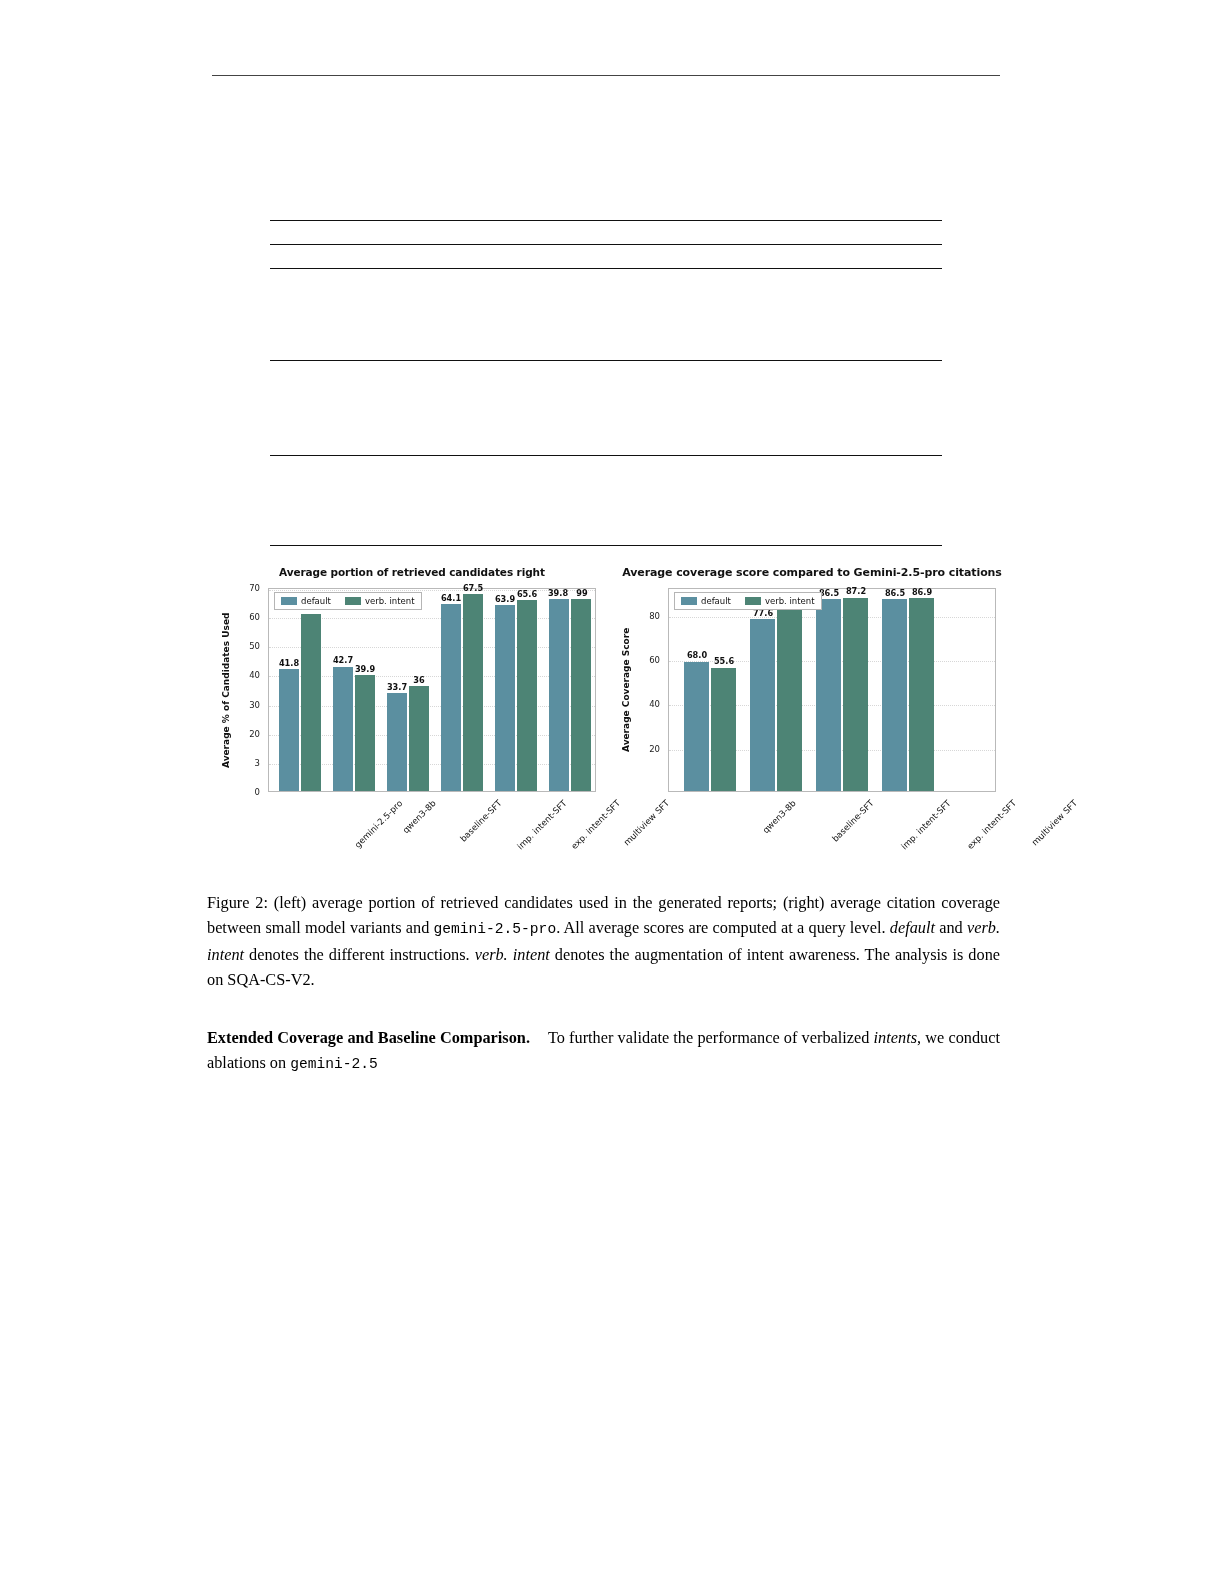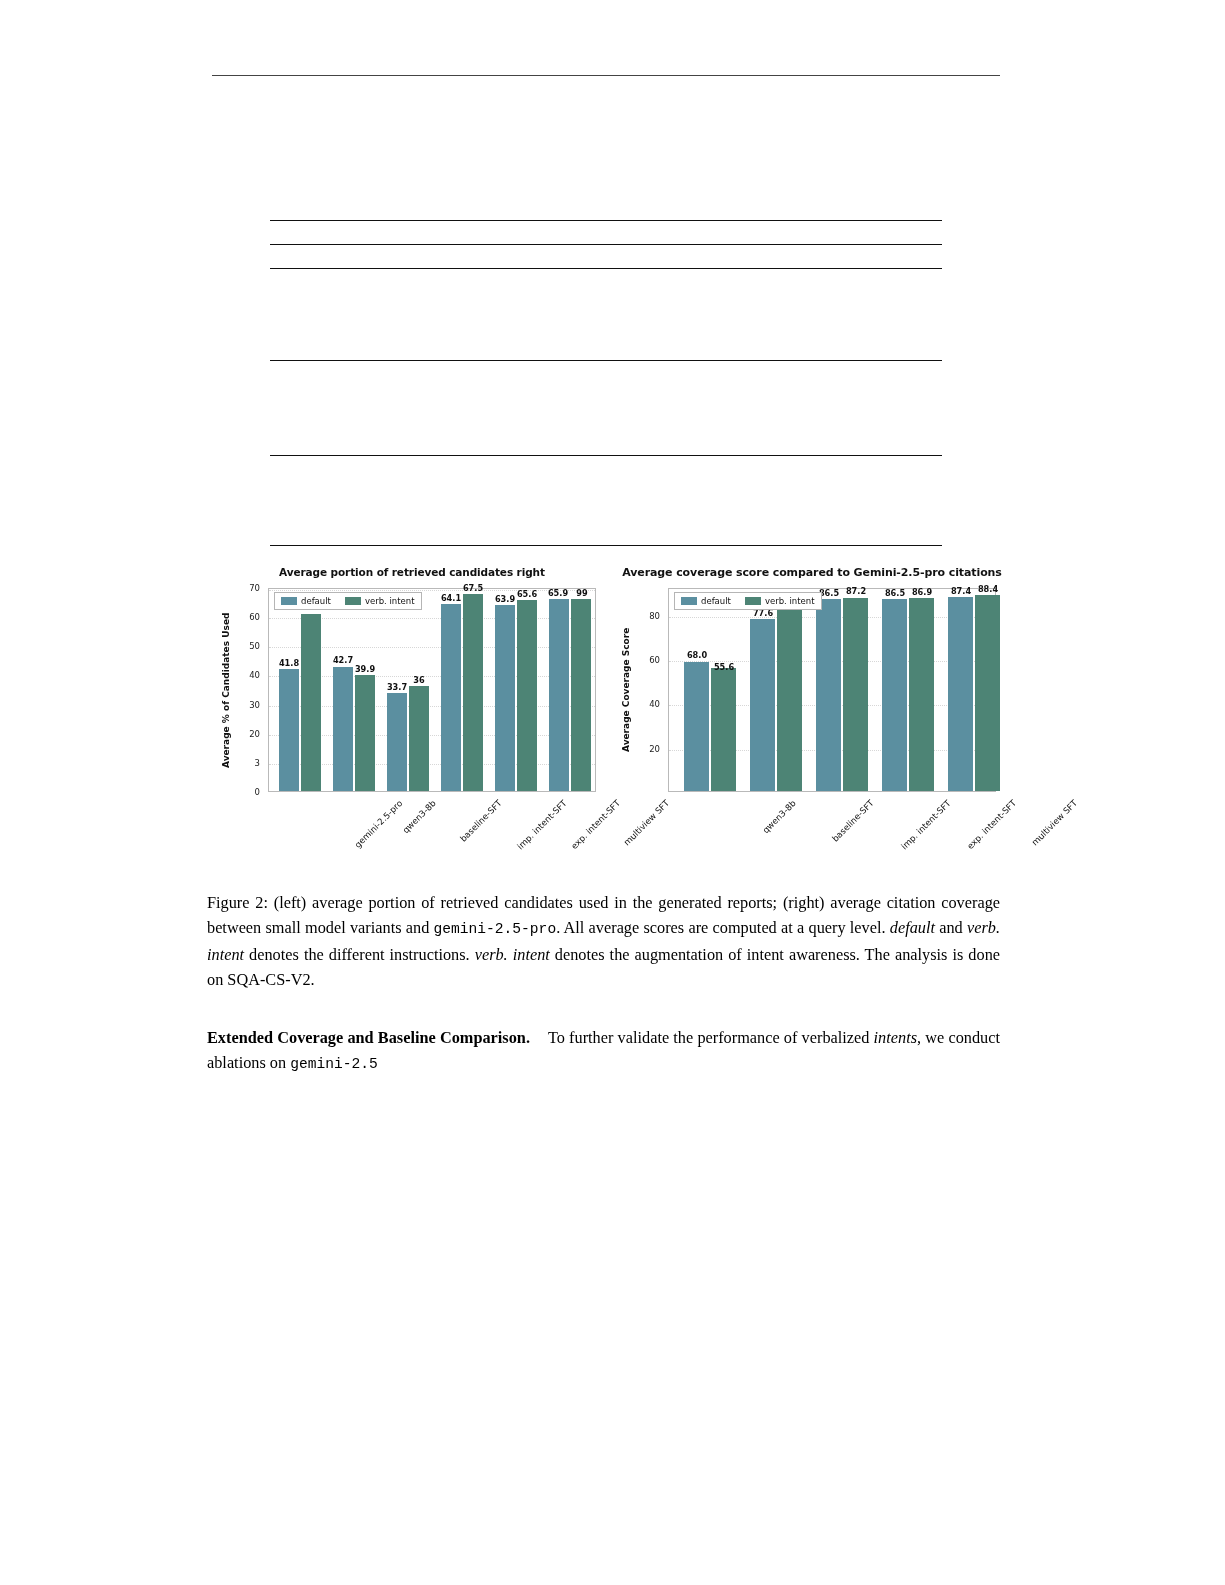--- a/index.html
+++ b/index.html
@@ -279,21 +279,21 @@
         <div class="group" style="left:224px; width:48px;">
           <div class="bar" style="left:2px;  width:20px; height:186.2px; background:#5b8fa0;"></div>
           <div class="bar" style="left:24px; width:20px; height:191.1px; background:#4d8475;"></div>
           <div class="bar-value" style="left:-8px; bottom:187.4px;">63.9</div>
           <div class="bar-value" style="left:14px; bottom:192.3px;">65.6</div>
         </div>
 
         <div class="group" style="left:278px; width:48px;">
           <div class="bar" style="left:2px;  width:20px; height:192.0px; background:#5b8fa0;"></div>
           <div class="bar" style="left:24px; width:20px; height:192.3px; background:#4d8475;"></div>
-          <div class="bar-value" style="left:-9px; bottom:193.2px;">65.9</div>
+          <div class="bar-value" style="left:-9px; bottom:193.2px;">39.8</div>
           <div class="bar-value" style="left:15px; bottom:193.5px;">99</div>
         </div>
       </div>
     </div>
 
     <div class="legend">
       <span class="legend-item">
         <span class="swatch" style="background:#5b8fa0;"></span>
         <span>default</span>
       </span>
@@ -327,21 +327,21 @@
         <div class="gridline" style="top:71.9px;"></div>
         <div class="gridline" style="top:27.6px;"></div>
       </div>
 
       <div class="bars">
 
         <div class="group" style="left:12px; width:58px;">
           <div class="bar" style="left:3px;  width:25px; height:129.5px; background:#5b8fa0;"></div>
           <div class="bar" style="left:30px; width:25px; height:123.3px; background:#4d8475;"></div>
           <div class="bar-value" style="left:-4px; bottom:130.7px;">68.0</div>
-          <div class="bar-value" style="left:23px; bottom:119px;">55.6</div>
+          <div class="bar-value" style="left:23px; bottom:125px;">55.6</div>
         </div>
 
         <div class="group" style="left:78px; width:58px;">
           <div class="bar" style="left:3px;  width:25px; height:172.1px; background:#5b8fa0;"></div>
           <div class="bar" style="left:30px; width:25px; height:180.8px; background:#4d8475;"></div>
           <div class="bar-value" style="left:-4px; bottom:173.3px;">77.6</div>
           <div class="bar-value" style="left:23px; bottom:182px;">81.5</div>
         </div>
 
         <div class="group" style="left:144px; width:58px;">
@@ -351,26 +351,20 @@
           <div class="bar-value" style="left:23px; bottom:194.6px;">87.2</div>
         </div>
 
         <div class="group" style="left:210px; width:58px;">
           <div class="bar" style="left:3px;  width:25px; height:191.8px; background:#5b8fa0;"></div>
           <div class="bar" style="left:30px; width:25px; height:192.7px; background:#4d8475;"></div>
           <div class="bar-value" style="left:-4px; bottom:193px;">86.5</div>
           <div class="bar-value" style="left:23px; bottom:193.9px;">86.9</div>
         </div>
 
-        <div class="group" style="left:276px; width:58px;">
-          <div class="bar" style="left:3px;  width:25px; height:193.8px; background:#5b8fa0;"></div>
-          <div class="bar" style="left:30px; width:25px; height:196.0px; background:#4d8475;"></div>
-          <div class="bar-value" style="left:-4px; bottom:195px;">87.4</div>
-          <div class="bar-value" style="left:23px; bottom:197.2px;">88.4</div>
-        </div>
       </div>
     </div>
 
     <div class="legend">
       <span class="legend-item">
         <span class="swatch" style="background:#5b8fa0;"></span>
         <span>default</span>
       </span>
       <span class="legend-item">
         <span class="swatch" style="background:#4d8475;"></span>

